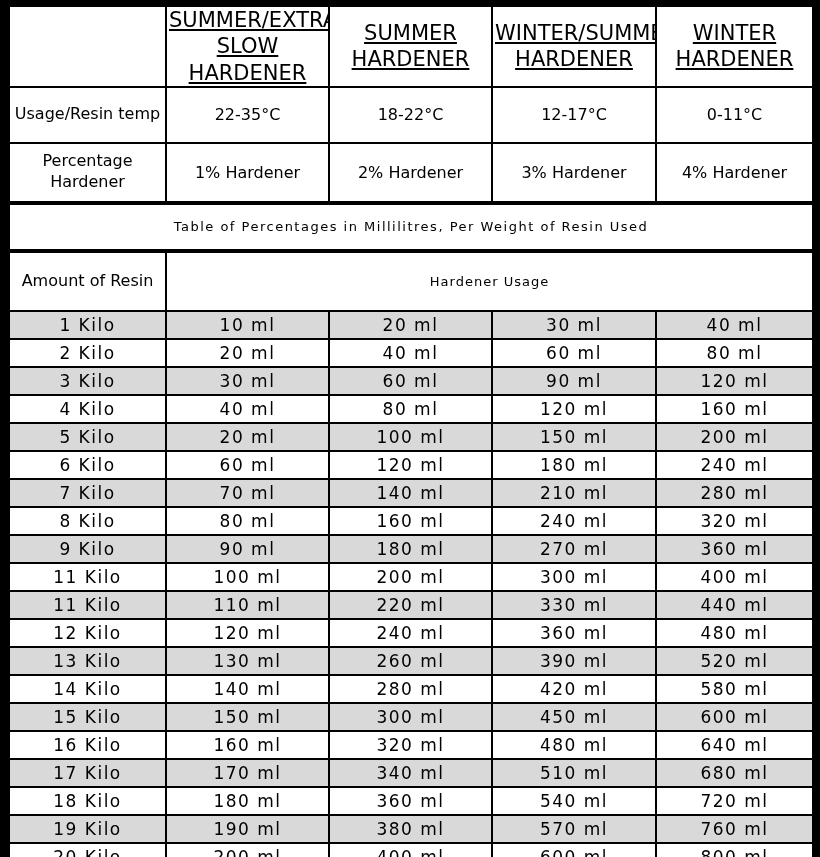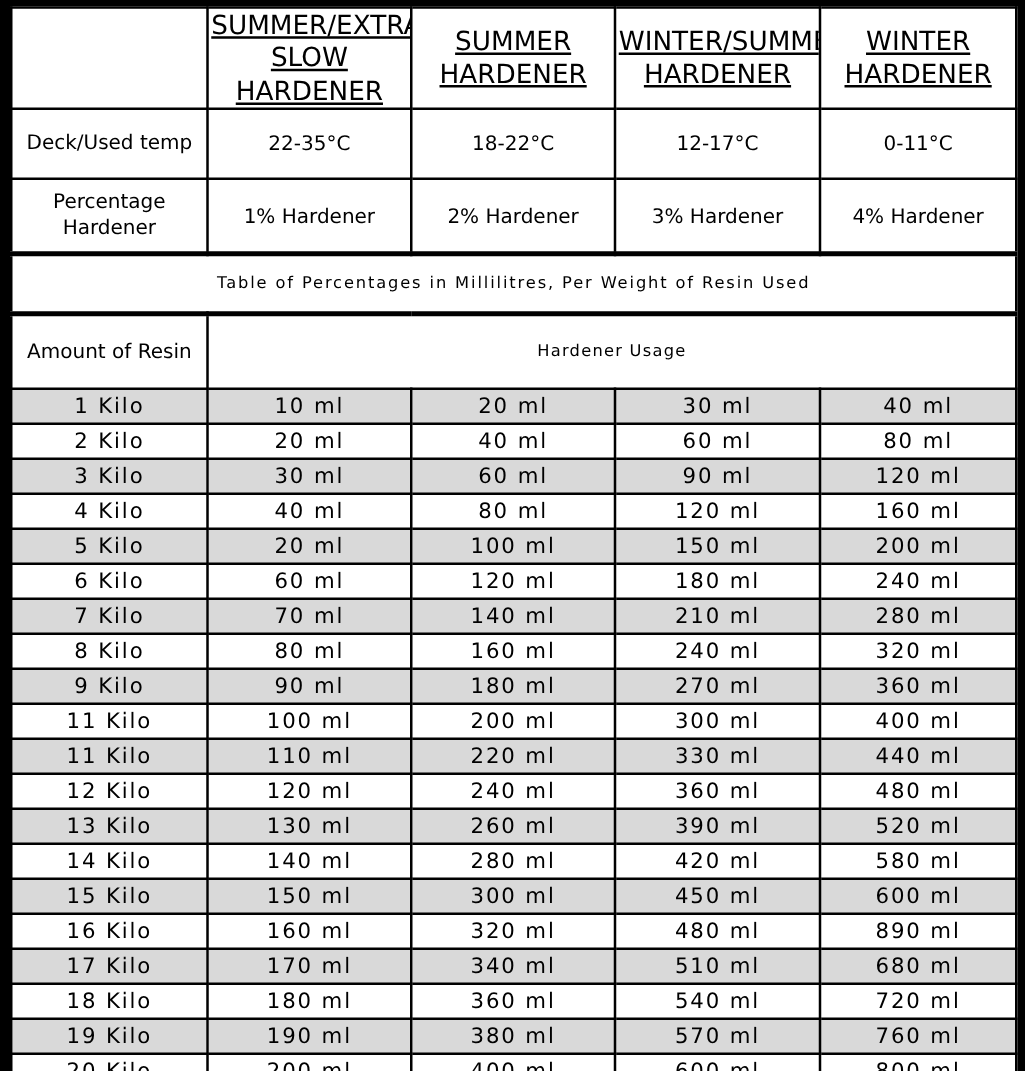--- a/index.html
+++ b/index.html
@@ -80,21 +80,21 @@
     </colgroup>
     <tbody>
       <tr class="hardener-types">
         <td></td>
         <th>SUMMER/EXTRA SLOW HARDENER</th>
         <th>SUMMER HARDENER</th>
         <th>WINTER/SUMMER HARDENER</th>
         <th>WINTER HARDENER</th>
       </tr>
       <tr class="temp-row">
-        <th>Deck/Used temp</th>
+        <th>Usage/Resin temp</th>
         <td>22-35°C</td>
         <td>18-22°C</td>
         <td>12-17°C</td>
         <td>0-11°C</td>
       </tr>
       <tr class="pct-row">
         <th>Percentage Hardener</th>
         <td>1% Hardener</td>
         <td>2% Hardener</td>
         <td>3% Hardener</td>
@@ -212,21 +212,21 @@
           <td>150 ml</td>
           <td>300 ml</td>
           <td>450 ml</td>
           <td>600 ml</td>
         </tr>
         <tr>
           <td>16 Kilo</td>
           <td>160 ml</td>
           <td>320 ml</td>
           <td>480 ml</td>
-          <td>890 ml</td>
+          <td>640 ml</td>
         </tr>
         <tr class="alt">
           <td>17 Kilo</td>
           <td>170 ml</td>
           <td>340 ml</td>
           <td>510 ml</td>
           <td>680 ml</td>
         </tr>
         <tr>
           <td>18 Kilo</td>

